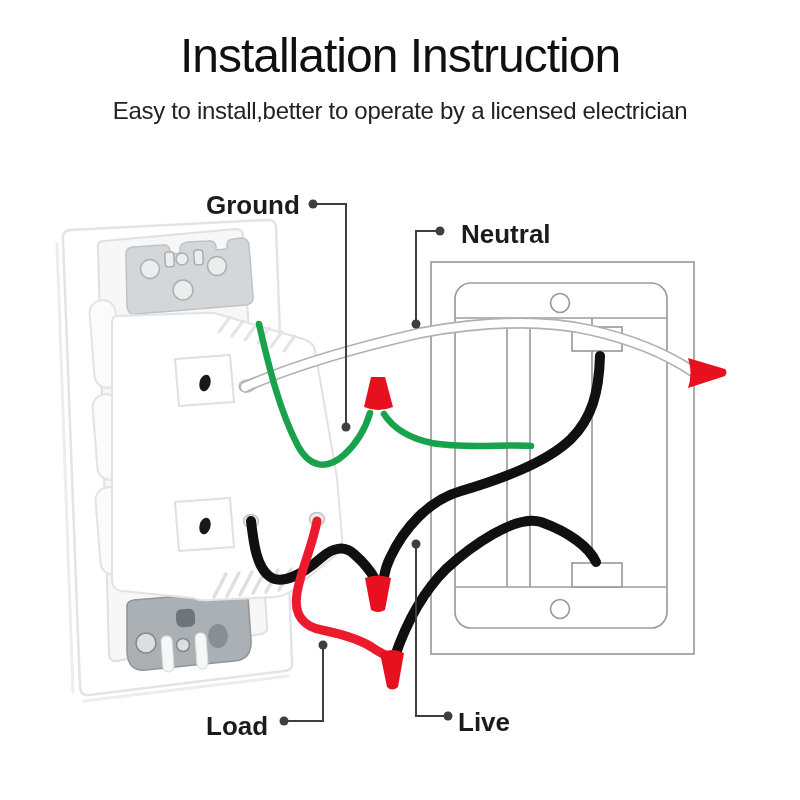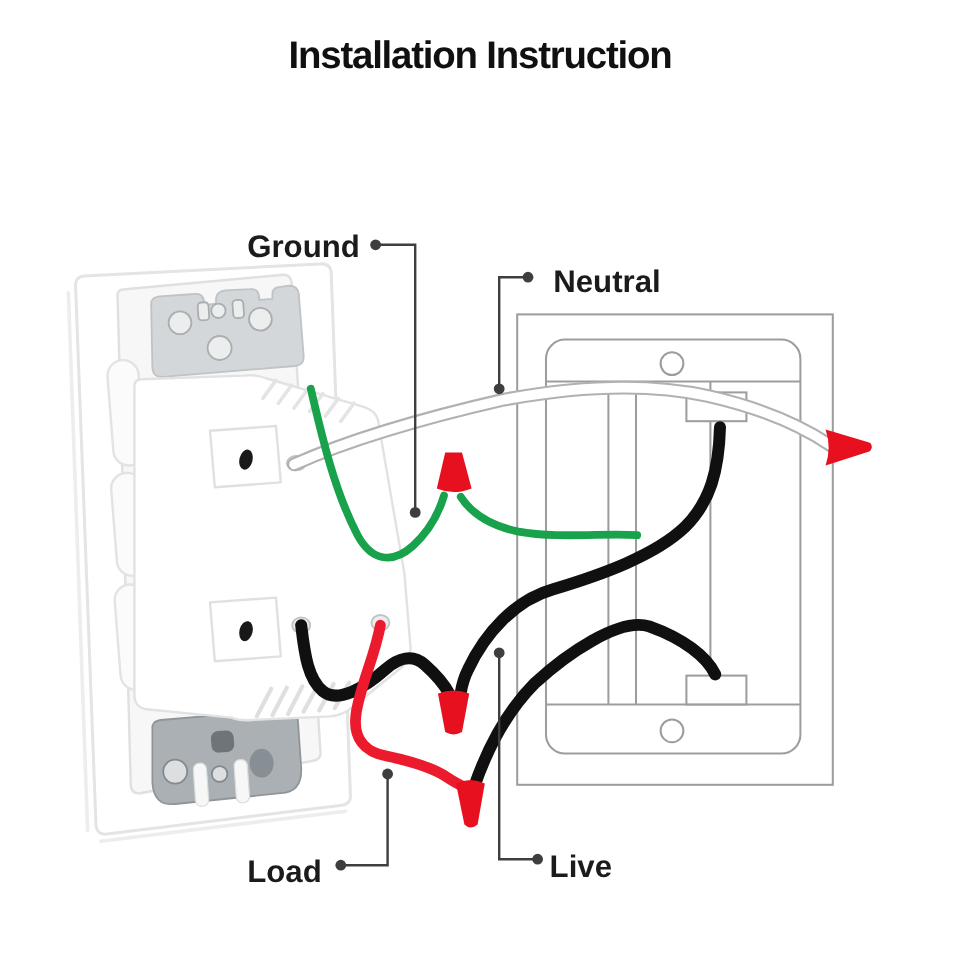--- a/index.html
+++ b/index.html
@@ -1,19 +1,19 @@
 <!DOCTYPE html>
 <html><head>
 <meta charset="utf-8">
 <style>
   html,body{margin:0;padding:0;background:#fff;}
   #page{position:relative;width:800px;height:800px;background:#ffffff;overflow:hidden;
         font-family:"Liberation Sans",sans-serif;}
   #title{position:absolute;top:28px;left:0;width:800px;text-align:center;
-         font-size:32px;font-weight:bold;letter-spacing:-1px;color:#101010;}
+         font-size:48px;font-weight:normal;letter-spacing:-1px;color:#101010;}
   #subtitle{position:absolute;top:97px;left:0;width:800px;text-align:center;
             font-size:24px;letter-spacing:-0.3px;color:#222;}
   svg{position:absolute;top:0;left:0;}
   text{font-family:"Liberation Sans",sans-serif;}
   .lbl{font-weight:bold;font-size:26px;fill:#1b1b1b;}
   .wire{fill:none;stroke-linecap:round;}
   .leader{fill:none;stroke:#3e3e3e;stroke-width:2;}
   .ldot{fill:#3e3e3e;}
   .box-line{fill:none;}
   .tab{fill:#ffffff;}
@@ -30,20 +30,21 @@
   .rib-b{stroke:#dfdfdf;stroke-width:3.5;stroke-linecap:round;}
   .term-hole{fill:#ededed;stroke:#c2c2c2;stroke-width:1.5;}
   .screw-oval{fill:#191919;}
   .edge{stroke:#ededed;stroke-width:3;fill:none;stroke-linecap:round;}
 </style>
 </head>
 <body>
 
 <div id="page">
   <div id="title">Installation Instruction</div>
+  <div id="subtitle">Easy to install,better to operate by a licensed electrician</div>
 
   <svg width="800" height="800" viewBox="0 0 800 800">
 
     <g stroke-width="1.7" stroke="#9d9d9d">
       <rect class="box-line" x="431" y="262" width="263" height="392"></rect>
       <rect class="box-line" x="455" y="283" width="212" height="345" rx="16"></rect>
       <line x1="455" y1="318" x2="667" y2="318"></line>
       <line x1="455" y1="587" x2="667" y2="587"></line>
       <line x1="507" y1="318" x2="507" y2="587"></line>
       <line x1="530" y1="318" x2="530" y2="587"></line>

